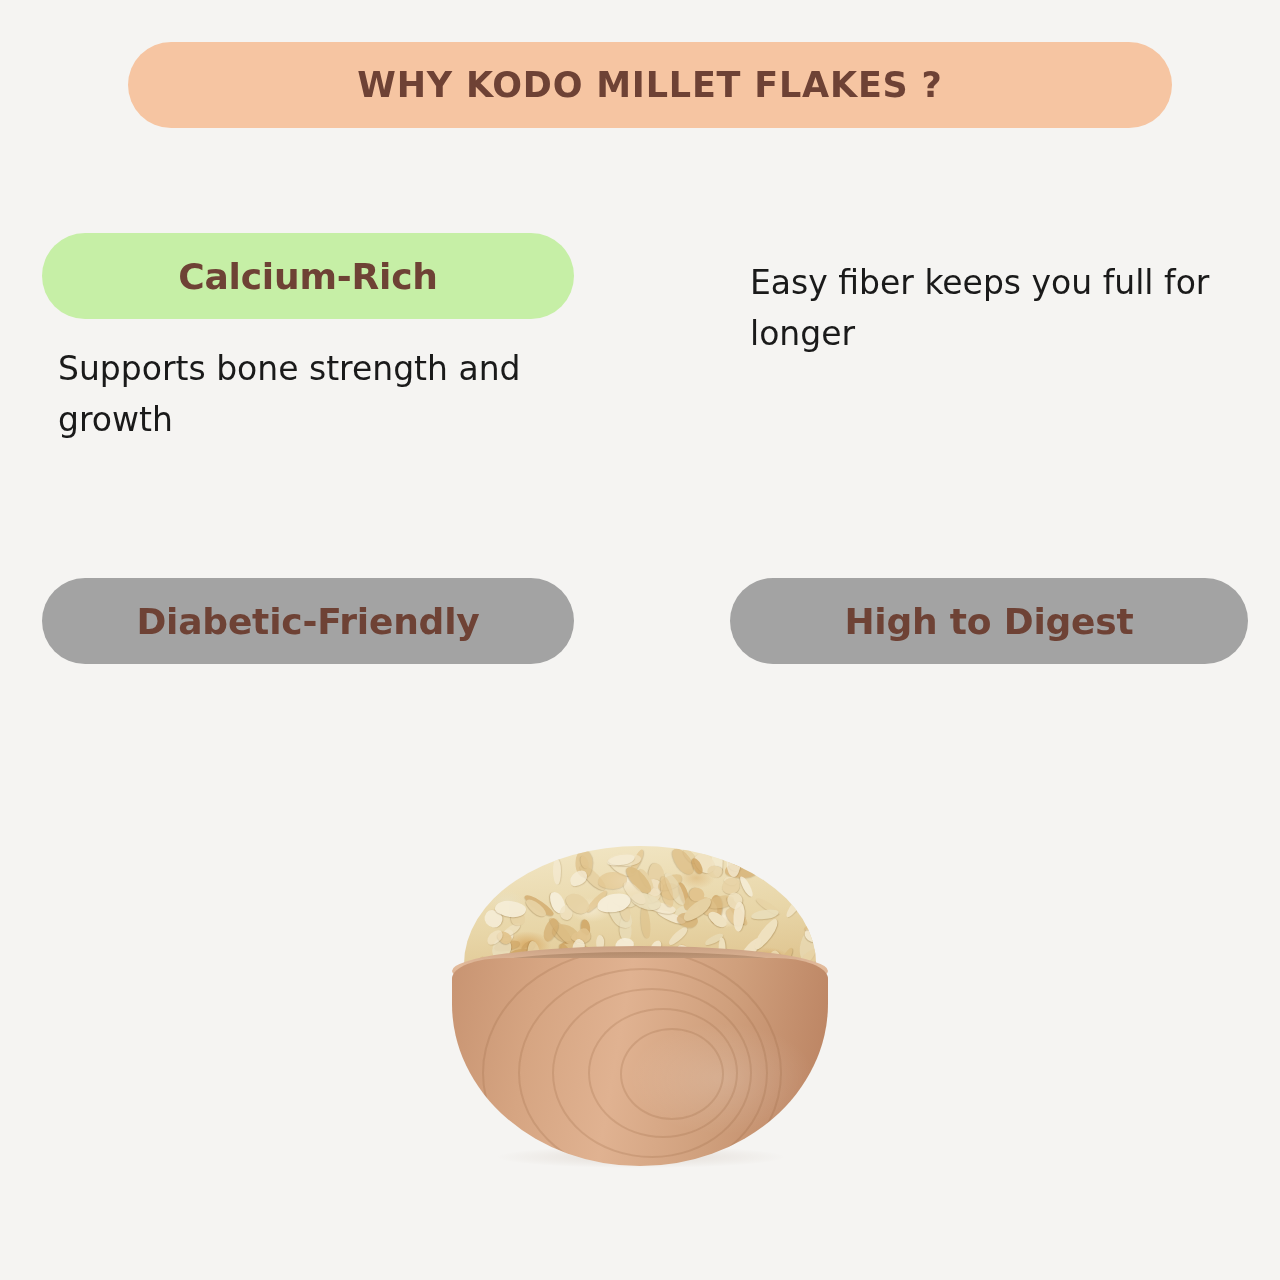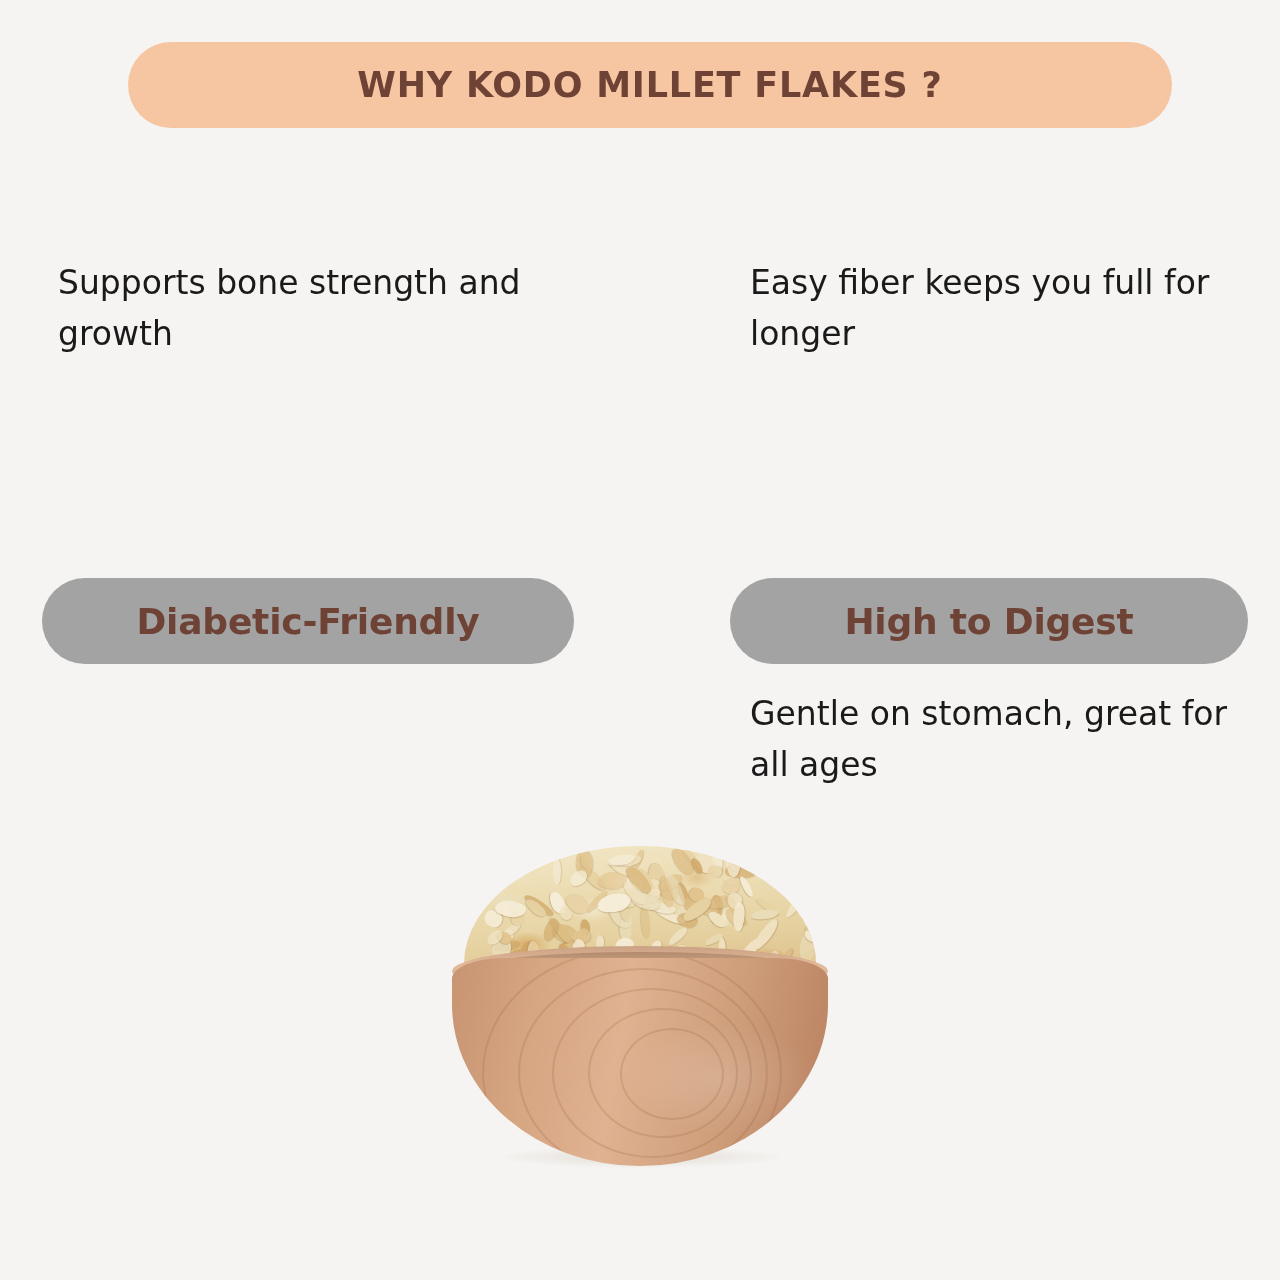--- a/index.html
+++ b/index.html
@@ -151,20 +151,23 @@
 
   <div class="header-pill">
     <div class="header-title">WHY KODO MILLET FLAKES ?</div>
   </div>
 
   <div class="grid">
 
     <div class="row">
 
       <div class="cell left">
+        <div class="pill green">
+          <span class="pill-label">Calcium-Rich</span>
+        </div>
         <div class="desc">Supports bone strength and growth</div>
       </div>
 
       <div class="cell right">
         <div class="desc"> Easy fiber keeps you full for longer</div>
       </div>
 
     </div>
 
     <div class="row">
@@ -172,21 +175,20 @@
       <div class="cell left">
         <div class="pill peach">
           <span class="pill-label">Diabetic-Friendly</span>
         </div>
       </div>
 
       <div class="cell right">
         <div class="pill peach">
           <span class="pill-label">High to Digest</span>
         </div>
-        <div class="desc">Gentle on stomach, great for all ages</div>
       </div>
 
     </div>
 
   </div>
 
   <div class="bowl-wrap">
     <div class="bowl-shadow"></div>
     <div class="flakes-mound" id="flakes">
         <div class="flake" style="width: 26.3293px; height: 9.59118px; left: 54.2292%; top: 96.7866%; background: rgb(234, 223, 189); transform: rotate(5deg); opacity: 0.94;"></div>

